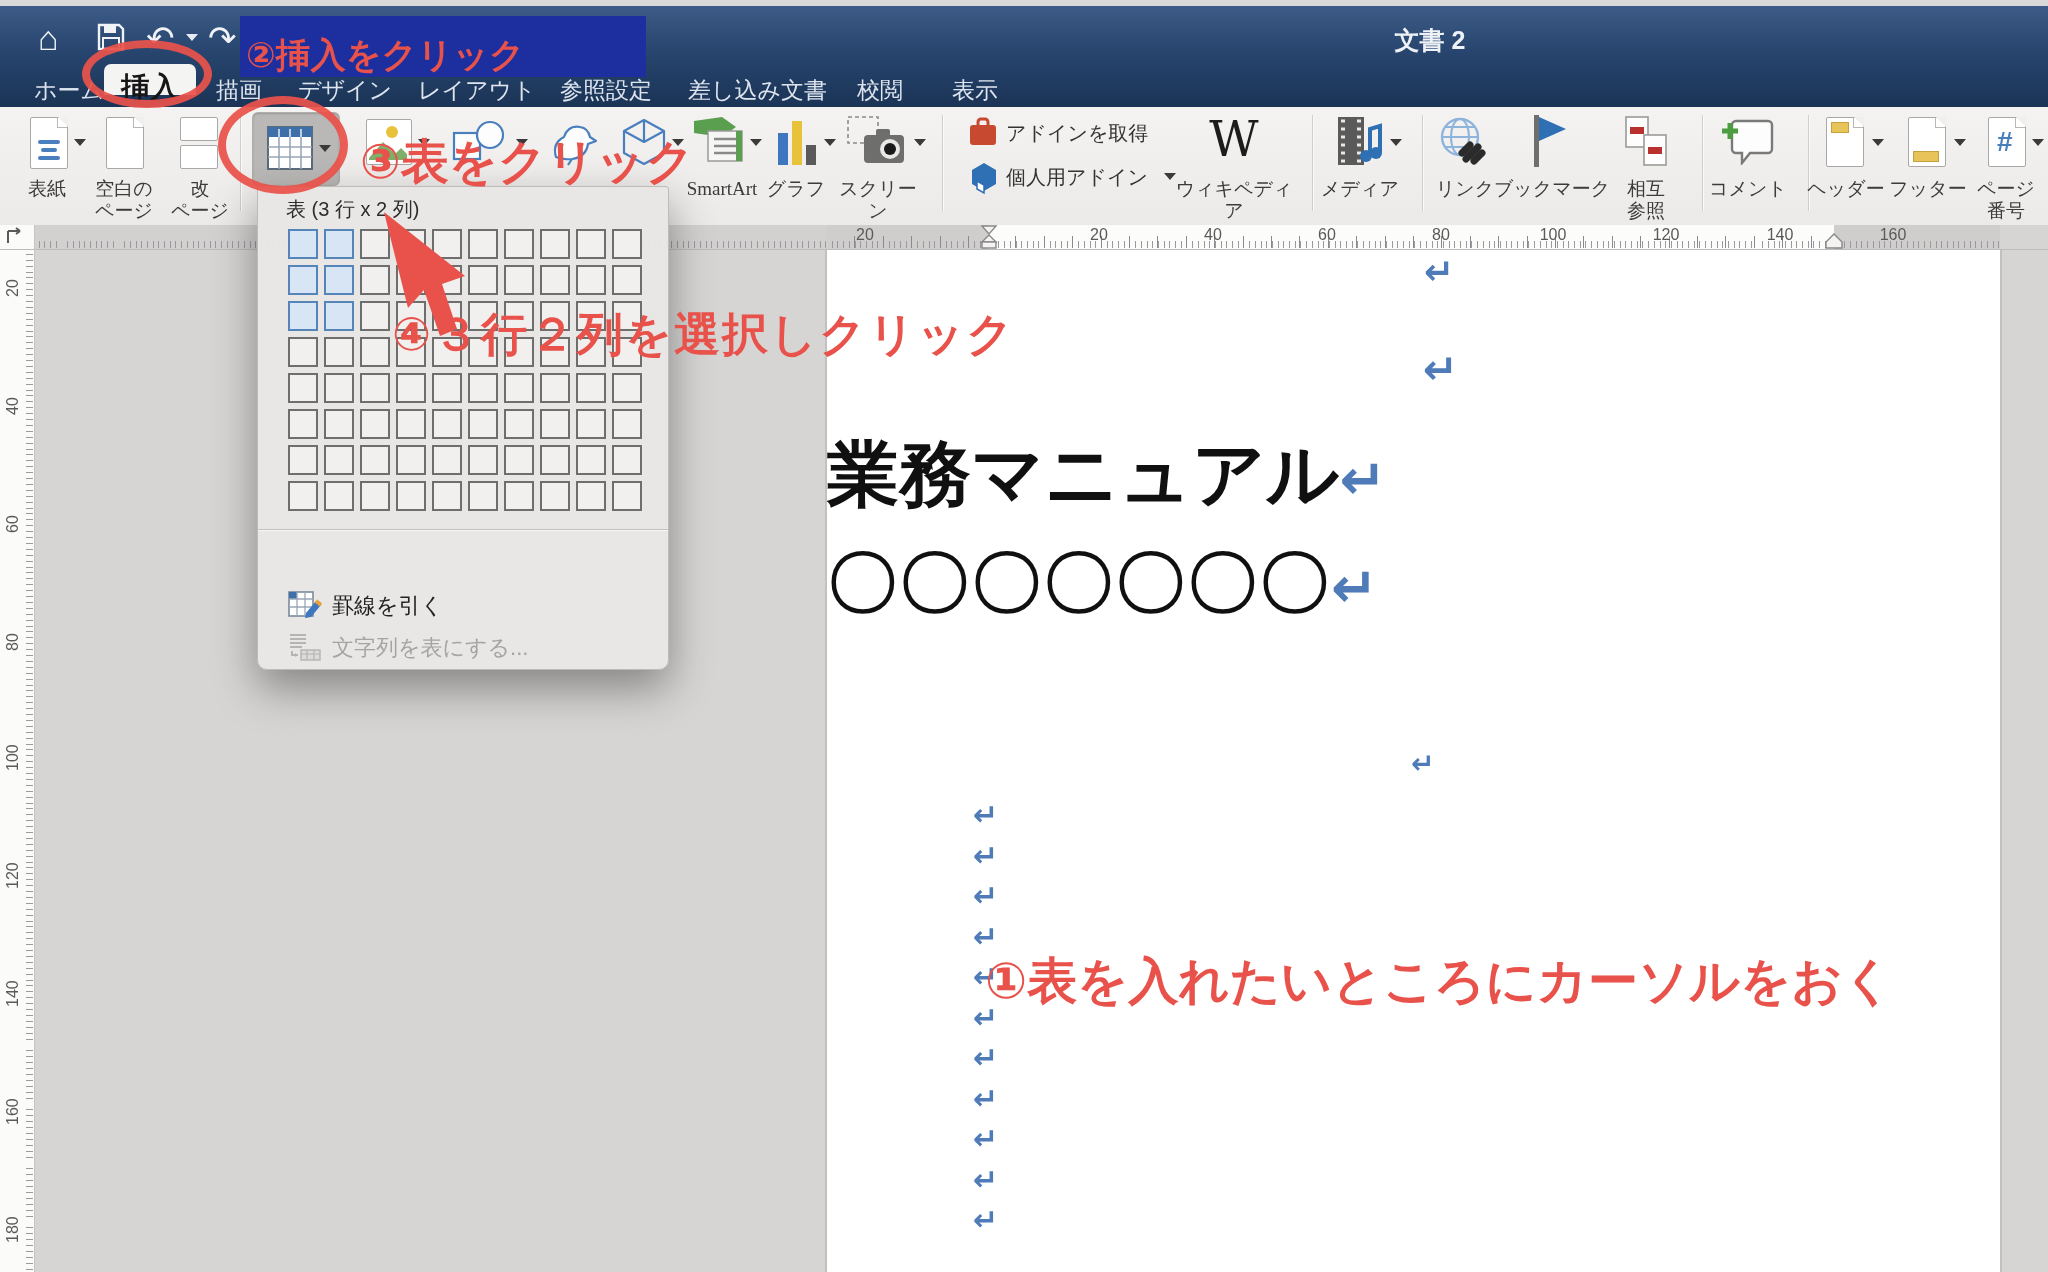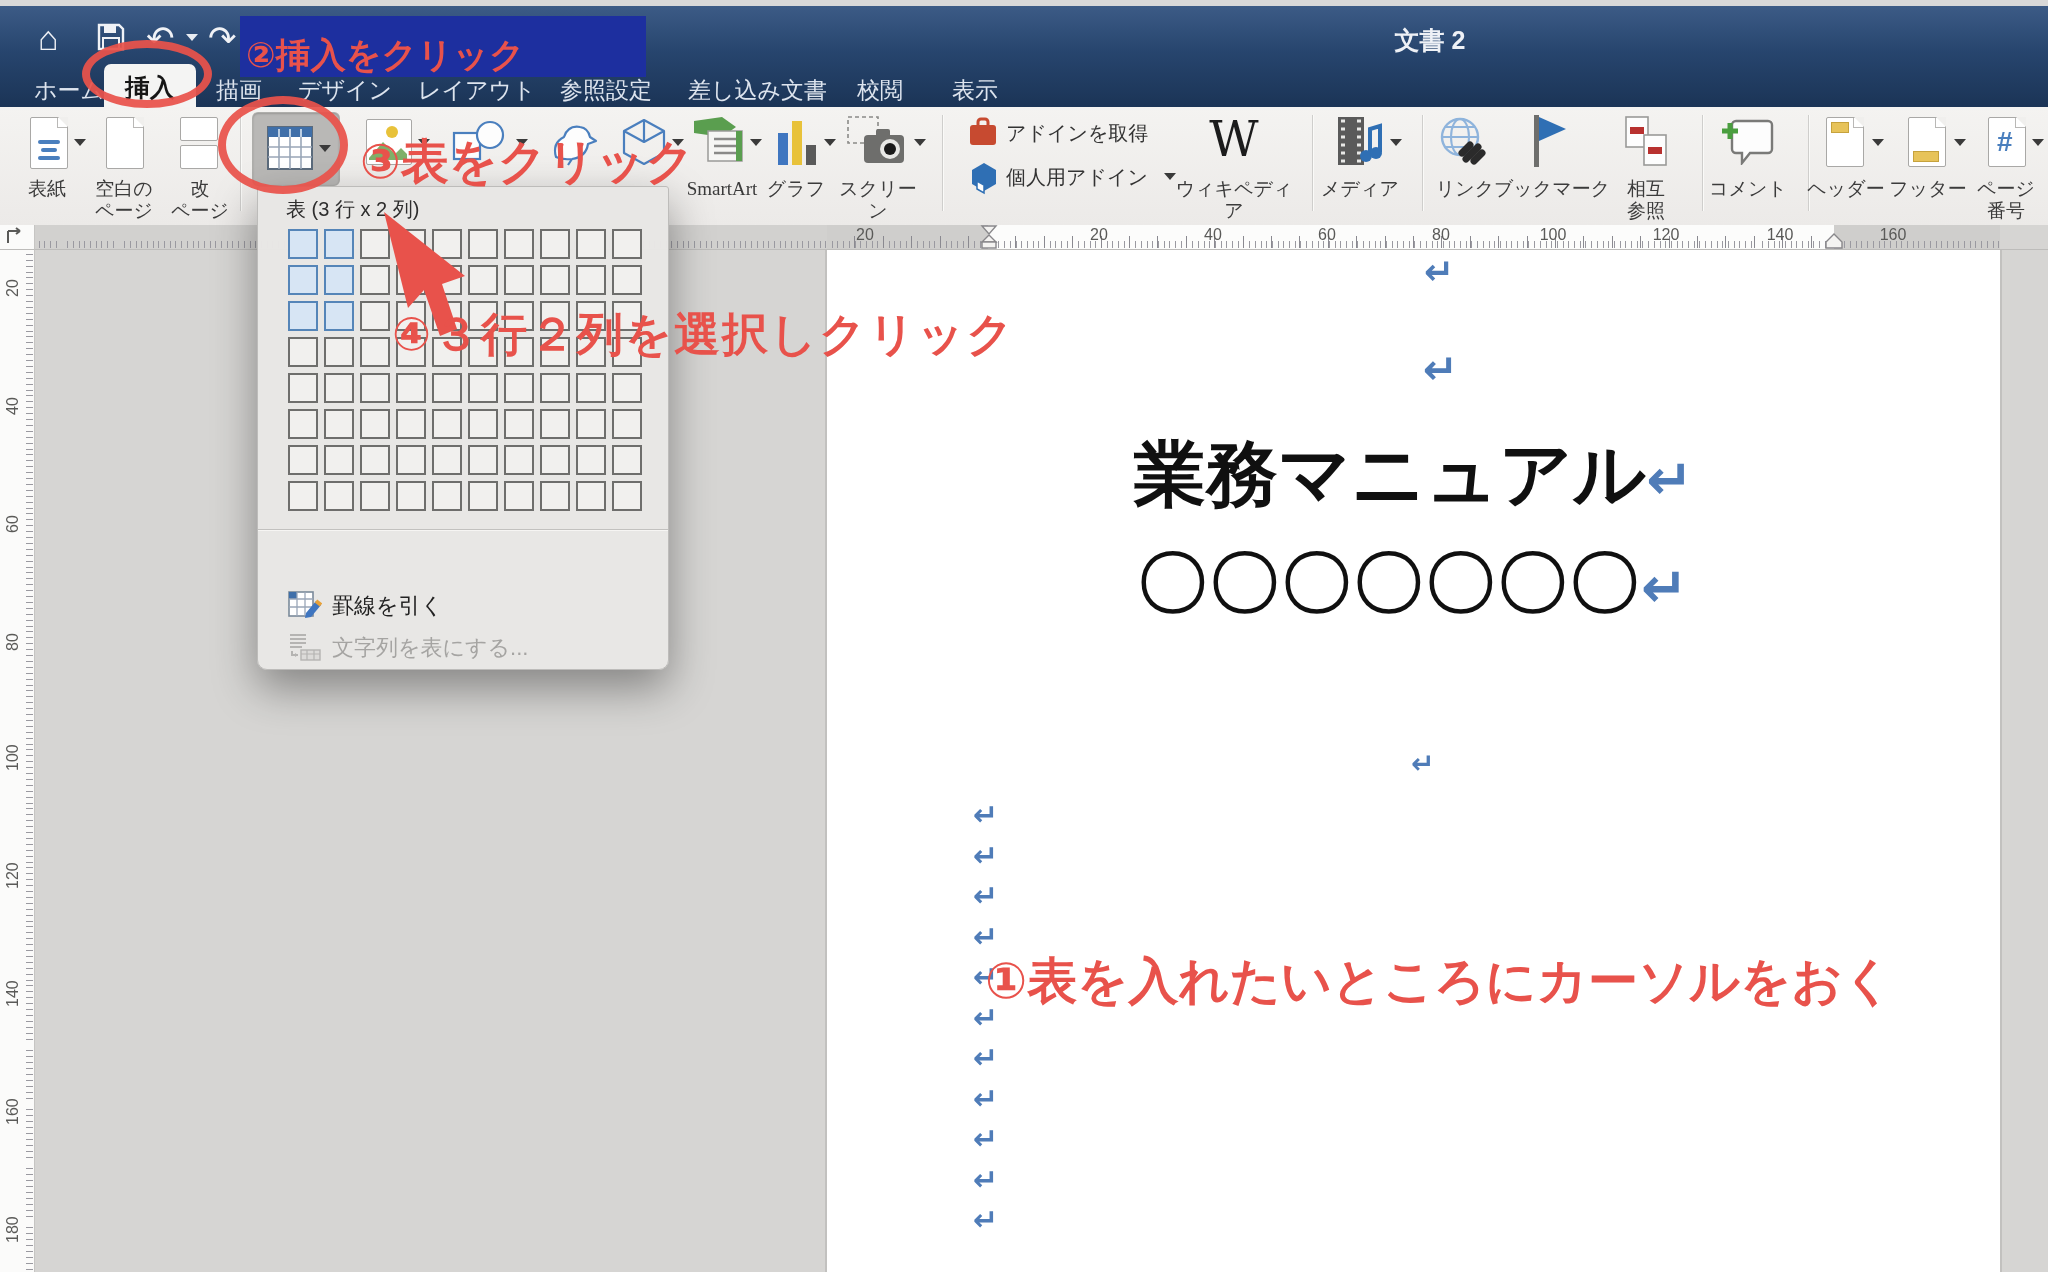--- a/index.html
+++ b/index.html
@@ -20,22 +20,22 @@
   }
   #doc-title{top:18px;left:1370px;width:120px;color:#eef1f6;font-size:25px;font-weight:bold;text-align:center;}
   .qa-ico{top:12px;color:#f0f2f6;font-size:34px;line-height:40px;}
   .qa-svg{top:16px;}
   .caret{width:0;height:0;border-left:6px solid transparent;border-right:6px solid transparent;border-top:7px solid #e8ecf2;display:inline-block;}
   .caret.dark{border-top-color:#3a3a3a;}
 
   
   .tab{top:66px;height:36px;line-height:36px;color:#dde4ee;font-size:23px;white-space:nowrap;}
   #tab-insert-box{
-    left:104px;top:58px;width:92px;height:43px;background:#f4f4f3;
-    border-radius:7px 7px 0 0;text-align:center;line-height:46px;color:#161616;font-size:25px;font-weight:bold;
+    left:104px;top:58px;width:92px;height:31px;background:#f4f4f3;
+    border-radius:7px 7px 0 0;text-align:center;line-height:46px;color:#161616;font-size:29px;font-weight:bold;
   }
 
   
   #ribbon{left:0;top:107px;width:2048px;height:118px;background:linear-gradient(#f4f3f1,#eceae8);border-bottom:1px solid #b9b8b6;}
   .rlabel{top:71px;font-size:19px;line-height:22px;color:#3b3b3b;text-align:center;white-space:pre-line;}
   .rsep{top:8px;width:1px;height:96px;background:#cfcecc;box-shadow:1px 0 0 #fafaf8;}
   .pageico{background:#fff;border:1.5px solid #a9a8a6;border-radius:2px;position:absolute;}
   .fold{position:absolute;right:-1px;top:-1px;width:0;height:0;border-top:10px solid #f0efed;border-left:10px solid transparent;box-shadow:-1px 1px 0 #b9b8b6;}
   .hline{position:absolute;height:4px;border-radius:2px;background:#4a7fbe;}
   .ylbar{position:absolute;background:#e7c35a;border:1px solid #c6a23d;}
@@ -60,21 +60,21 @@
   .hnum{position:absolute;top:1px;font-size:16px;color:#5a5a58;transform:translateX(-50%);}
   #vruler{left:0;top:249px;width:34px;height:1023px;background:#fbfbfa;border-right:1px solid #c6c5c3;z-index:5;}
   .ticks-v{position:absolute;top:0;bottom:0;right:1px;width:7px;
     background-image:repeating-linear-gradient(to bottom,transparent 0 4.9px,#9a99a0 4.9px 5.9px);}
   .vnum{position:absolute;left:2px;font-size:16px;color:#5a5a58;transform:rotate(-90deg);transform-origin:center;width:22px;text-align:center;}
   #ruler-corner{left:0;top:225px;width:34px;height:24px;background:#fbfbfa;border-right:1px solid #c6c5c3;border-bottom:1px solid #bdbcba;z-index:6;}
 
   
   #canvas{left:34px;top:249px;width:2014px;height:1023px;background:#d6d5d3;}
   #page{left:827px;top:249px;width:1173px;height:1023px;background:#ffffff;box-shadow:-2px 0 0 #c2c1bf, 2px 0 0 #c2c1bf;z-index:1;}
-  .docline{position:absolute;width:1173px;text-align:center;color:#101010;font-weight:900;white-space:nowrap;}
+  .docline{position:absolute;width:1173px;text-align:left;color:#101010;font-weight:900;white-space:nowrap;}
   .pilcrow{color:#4f7cb8;font-weight:bold;}
   .trail{font-weight:bold;}
 
   
   #dropdown{
     left:257px;top:186px;width:410px;height:482px;z-index:50;
     background:rgba(232,231,229,.985);border:1px solid #bdbcba;
     border-radius:3px 3px 10px 10px;box-shadow:0 18px 44px rgba(0,0,0,.38);
   }
   #dd-header{position:absolute;left:28px;top:9px;font-size:20px;color:#2e2e2e;}

